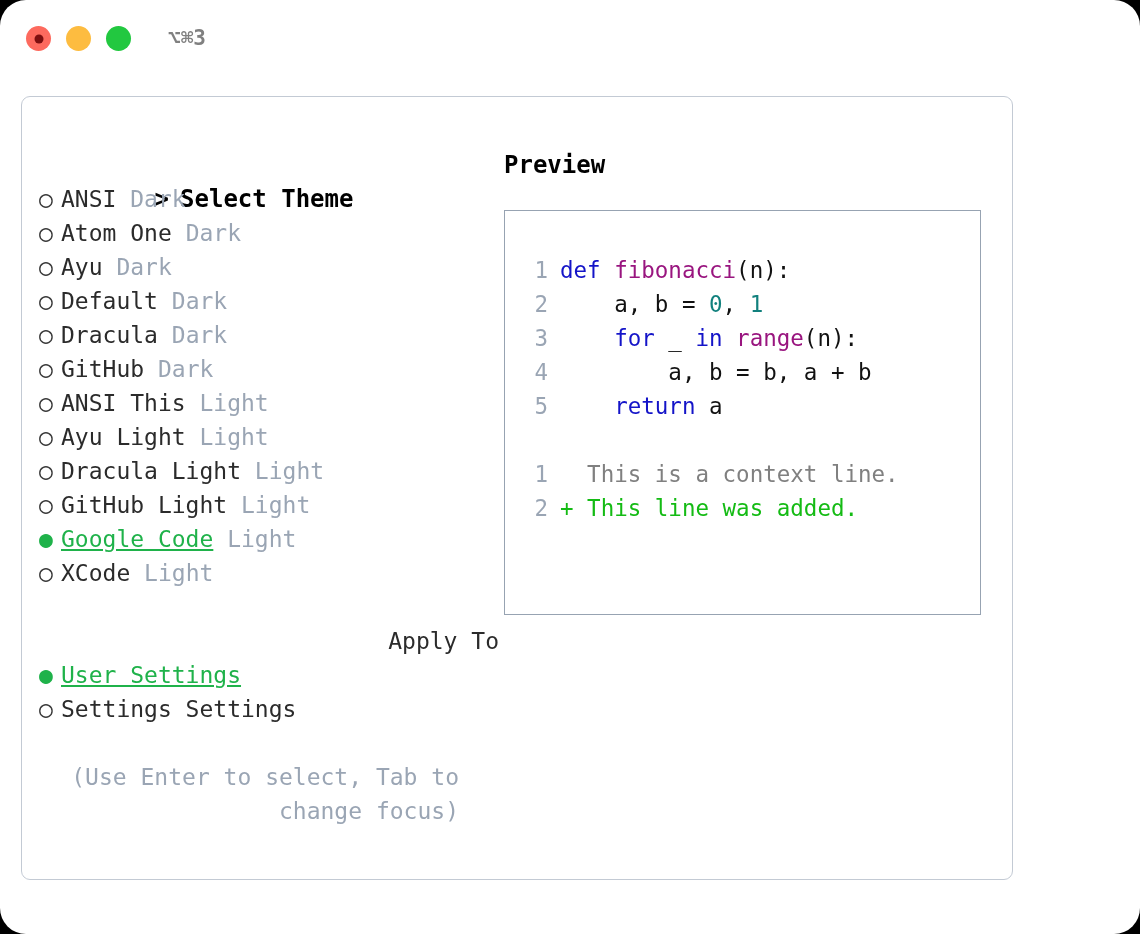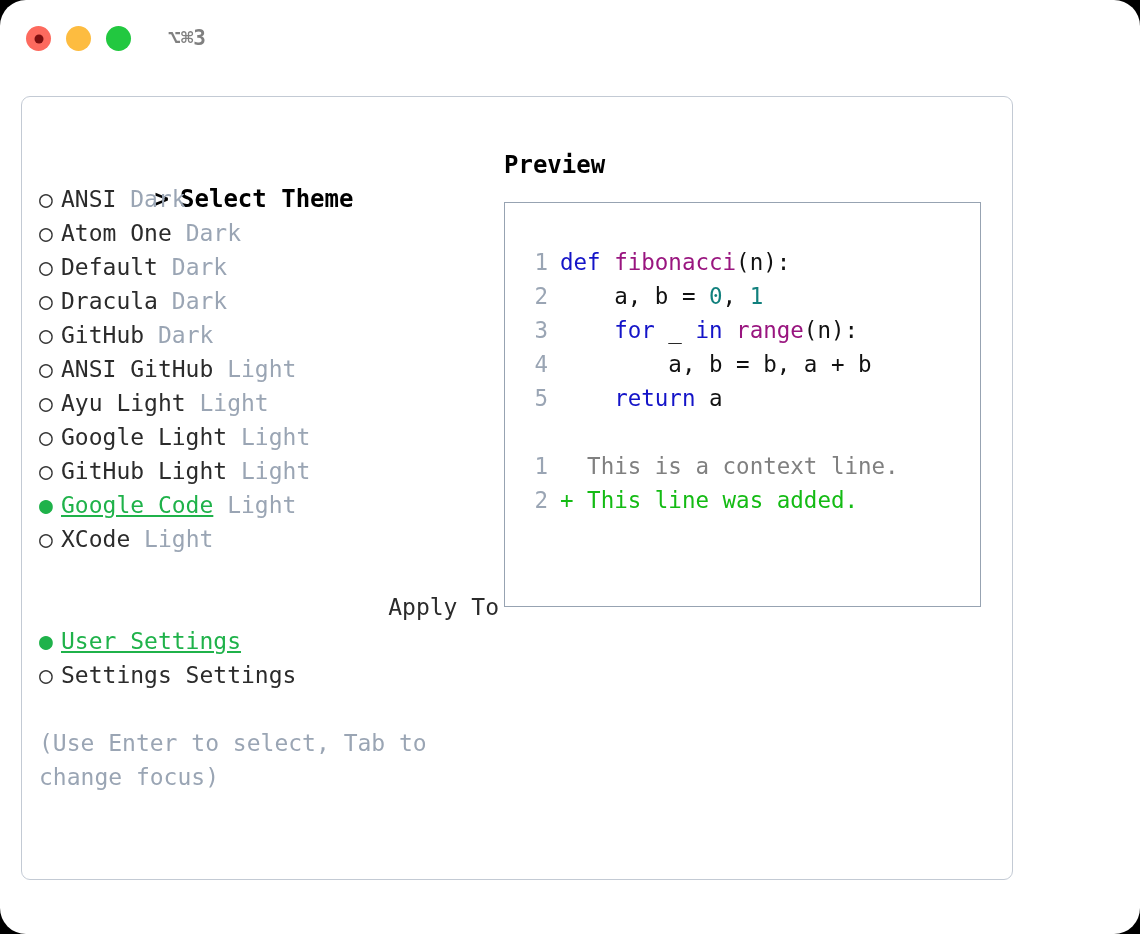--- a/index.html
+++ b/index.html
@@ -124,40 +124,41 @@
     text-align: right;
   }
 
   #hint {
     margin-top: 34px;
     font-size: 23px;
     line-height: 34px;
     color: #9aa5b4;
     width: 420px;
     white-space: pre-wrap;
+    text-align: right;
   }
 
   
   #right-col {
     position: absolute;
     left: 482px;
     top: 51px;
     width: 495px;
   }
 
   #preview-title {
     font-size: 24px;
     font-weight: bold;
     color: #000000;
     line-height: 34px;
     white-space: pre;
   }
 
   #code-box {
-    margin-top: 20px;
+    margin-top: 28px;
     width: 477px;
     height: 405px;
     border: 1.5px solid #97a3b2;
     box-sizing: border-box;
     background: #ffffff;
     position: relative;
   }
 
   #code-inner {
     position: absolute;
@@ -208,26 +209,27 @@
 
     <div id="left-col">
 
       <div class="row heading">
         <span class="caret">&gt;</span><span>Select Theme</span>
       </div>
 
       <div id="theme-list">
           <div class="row"><span class="marker">○</span><span class="theme-name">ANSI</span><span class="theme-badge"> Dark</span></div>
           <div class="row"><span class="marker">○</span><span class="theme-name">Atom One</span><span class="theme-badge"> Dark</span></div>
+          <div class="row"><span class="marker">○</span><span class="theme-name">Ayu</span><span class="theme-badge"> Dark</span></div>
           <div class="row"><span class="marker">○</span><span class="theme-name">Default</span><span class="theme-badge"> Dark</span></div>
           <div class="row"><span class="marker">○</span><span class="theme-name">Dracula</span><span class="theme-badge"> Dark</span></div>
           <div class="row"><span class="marker">○</span><span class="theme-name">GitHub</span><span class="theme-badge"> Dark</span></div>
-          <div class="row"><span class="marker">○</span><span class="theme-name">ANSI GitHub</span><span class="theme-badge"> Light</span></div>
+          <div class="row"><span class="marker">○</span><span class="theme-name">ANSI This</span><span class="theme-badge"> Light</span></div>
           <div class="row"><span class="marker">○</span><span class="theme-name">Ayu Light</span><span class="theme-badge"> Light</span></div>
-          <div class="row"><span class="marker">○</span><span class="theme-name">Google Light</span><span class="theme-badge"> Light</span></div>
+          <div class="row"><span class="marker">○</span><span class="theme-name">Dracula Light</span><span class="theme-badge"> Light</span></div>
           <div class="row"><span class="marker">○</span><span class="theme-name">GitHub Light</span><span class="theme-badge"> Light</span></div>
           <div class="row"><span class="marker on">●</span><span class="theme-name on">Google Code</span><span class="theme-badge"> Light</span></div>
           <div class="row"><span class="marker">○</span><span class="theme-name">XCode</span><span class="theme-badge"> Light</span></div>
         </div>
 
       <div class="spacer"></div>
 
       <div class="sub-heading">Apply To</div>
 
       <div id="apply-list">

